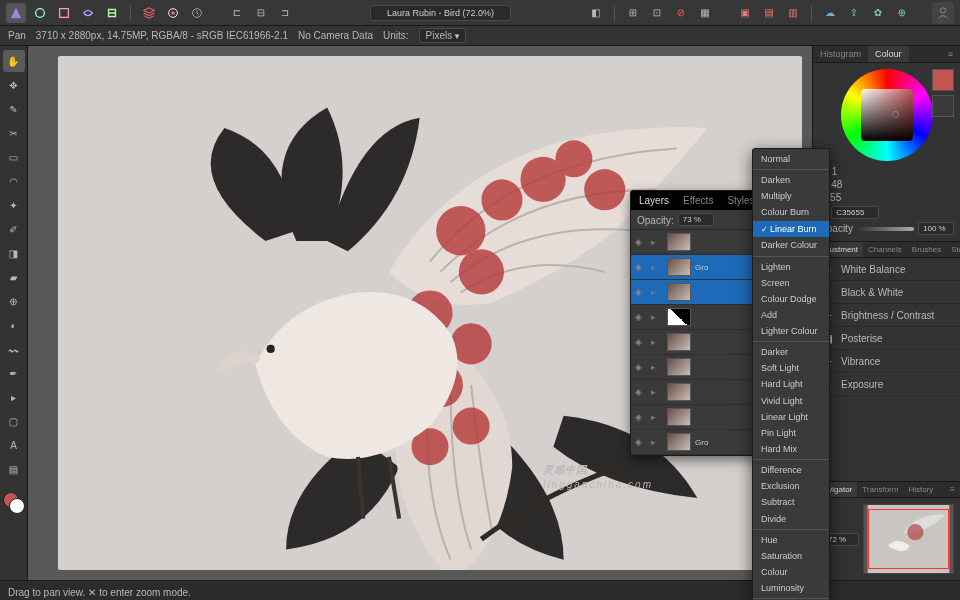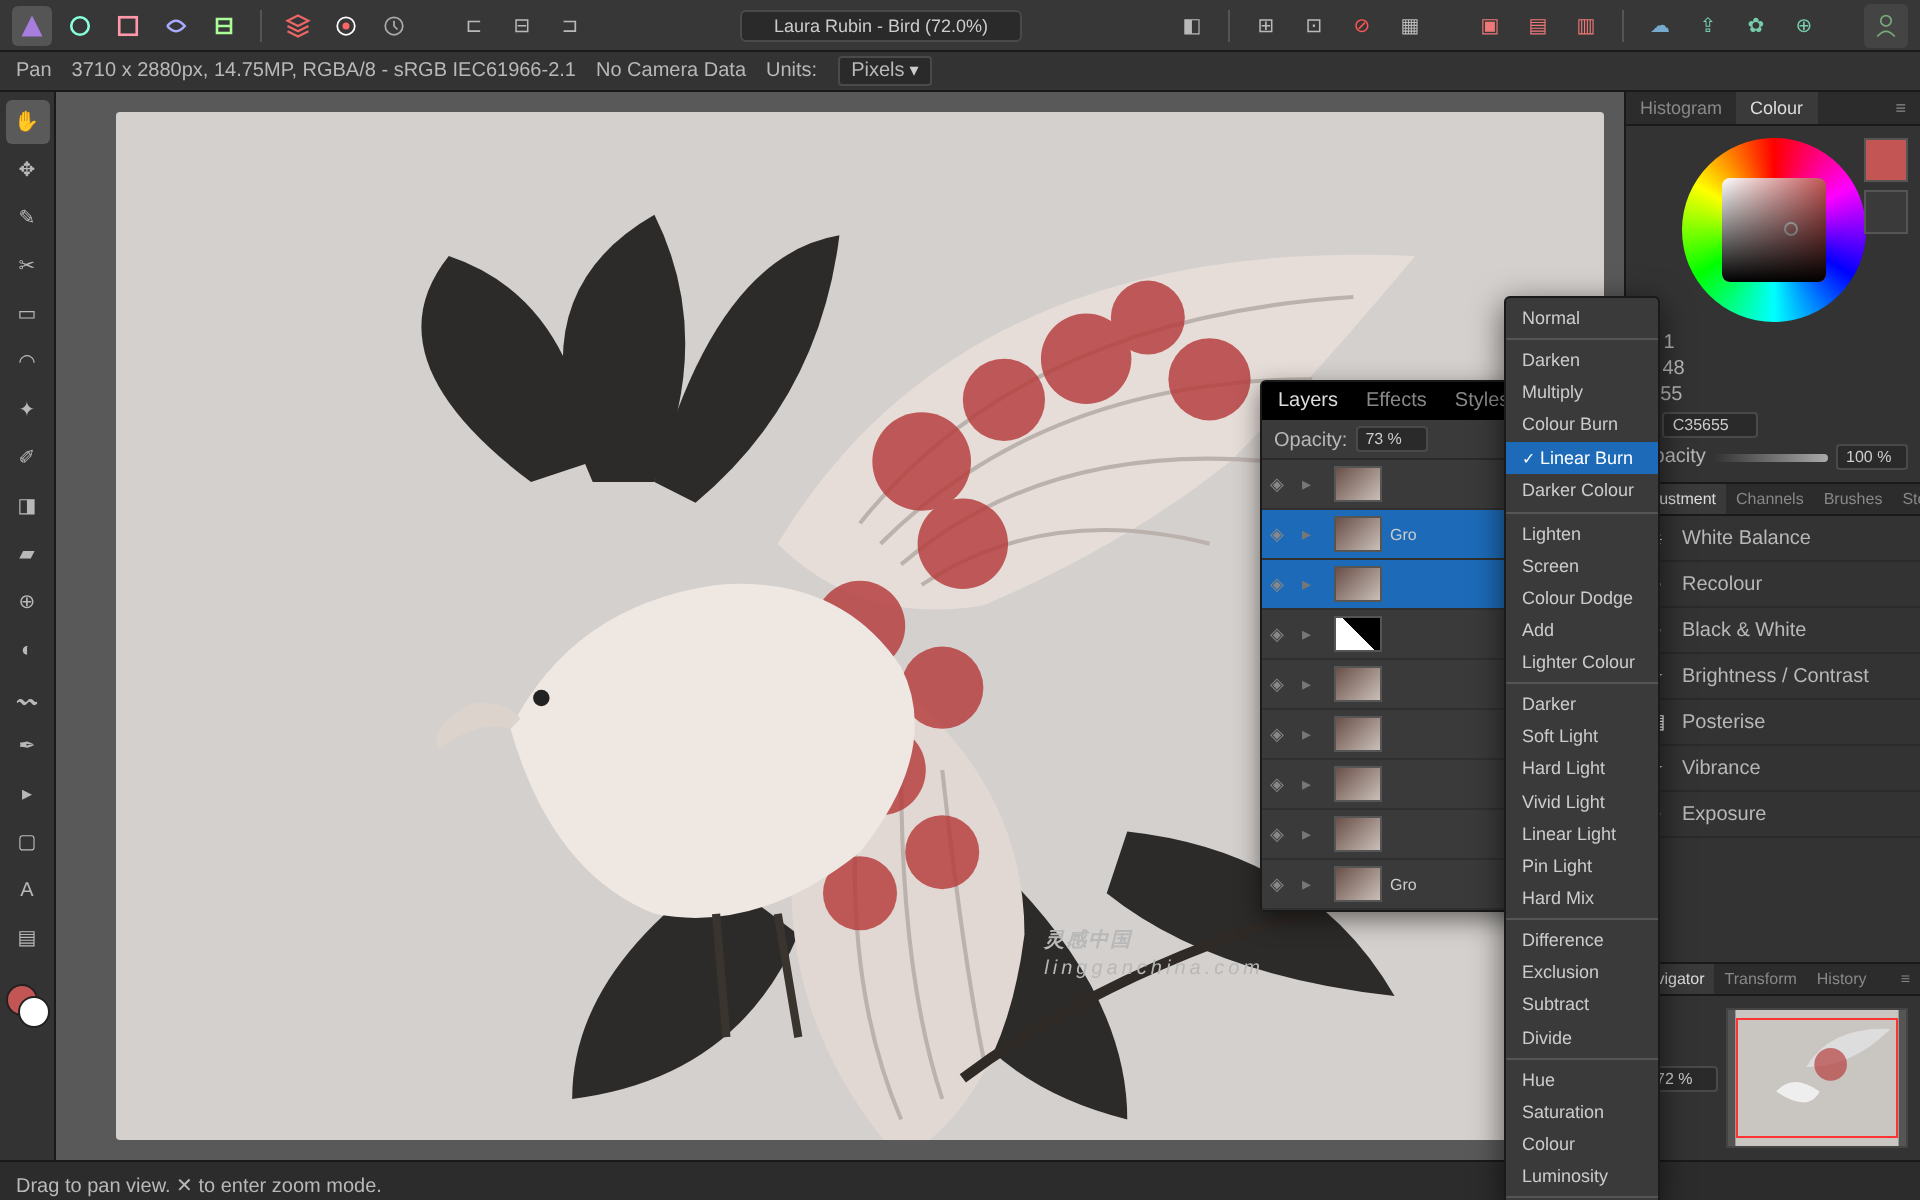--- a/index.html
+++ b/index.html
@@ -60,21 +60,21 @@
 
 
 .blend-menu{position:absolute;left:752px;top:148px;width:78px;background:#3a3a3a;border:1px solid #1a1a1a;border-radius:3px;box-shadow:0 4px 16px rgba(0,0,0,.6);padding:2px 0;z-index:50}
 .blend-item{padding:2px 8px;font-size:9px;color:#ccc;cursor:pointer;line-height:1.35}
 .blend-item.selected{background:#1d6bb8;color:#fff}
 .blend-item.selected::before{content:"✓ ";font-size:8px}
 .blend-divider{height:1px;background:#555;margin:2px 0}
 
 .statusbar{height:24px;background:#2c2c2c;display:flex;align-items:center;padding:0 8px;font-size:9px;color:#999;border-top:1px solid #1a1a1a}
 .input-mini{background:#2a2a2a;border:1px solid #4a4a4a;padding:1px 4px;border-radius:2px;font-size:8px;color:#ccc;width:36px}
-.watermark{position:absolute;right:180px;bottom:90px;font-size:22px;font-weight:bold;color:rgba(255,255,255,.35);font-style:italic;pointer-events:none;letter-spacing:1px}
+.watermark{position:absolute;right:159px;bottom:90px;font-size:22px;font-weight:bold;color:rgba(255,255,255,.35);font-style:italic;pointer-events:none;letter-spacing:1px}
 .watermark small{display:block;font-size:10px;letter-spacing:2px;font-weight:normal}
 .prof-btn{width:22px;height:22px;border-radius:3px;background:#444;display:flex;align-items:center;justify-content:center}
 </style>
 </head>
 <body>
 
 <div class="topbar">
   <div class="icon-btn active">
       <svg viewBox="0 0 16 16">
         <path d="M2 14 L8 2 L14 14 Z" fill="#a77de0"></path>
@@ -277,24 +277,20 @@
       <div class="adj-tab">Brushes</div>
       <div class="adj-tab">Stock</div>
     </div>
     <div class="adj-list" id="adj-list">
         <div class="adj-item">
           <span class="adj-icon">☼</span>
           <span>White Balance</span>
         </div>
         <div class="adj-item">
           <span class="adj-icon">◑</span>
-          <span>Recolour</span>
-        </div>
-        <div class="adj-item">
-          <span class="adj-icon">◑</span>
           <span>Black &amp; White</span>
         </div>
         <div class="adj-item">
           <span class="adj-icon">✦</span>
           <span>Brightness / Contrast</span>
         </div>
         <div class="adj-item">
           <span class="adj-icon">▤</span>
           <span>Posterise</span>
         </div>

